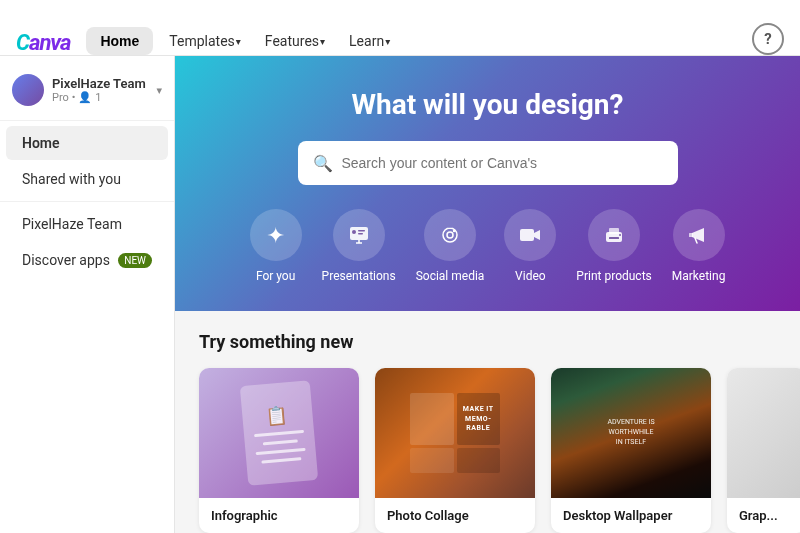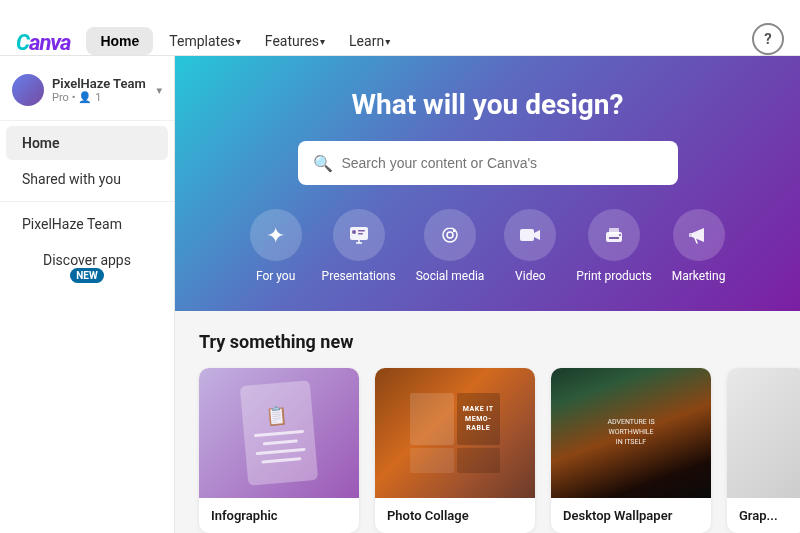--- a/index.html
+++ b/index.html
@@ -103,27 +103,26 @@
     .sidebar-item-with-badge {
       display: flex;
       align-items: center;
       justify-content: space-between;
       padding: 9px 16px;
       font-size: 14px;
       color: #333;
       cursor: pointer;
       border-radius: 6px;
       margin: 1px 6px;
-      flex-direction: column;
     }
     .new-badge {
-      background: #0369a1;
+      background: #4d7c0f;
       color: #fff;
       font-size: 10px;
-      font-weight: 700;
+      font-weight: 400;
       padding: 2px 6px;
       border-radius: 10px;
       text-align: center;
     }
 
     
     .content {
       flex: 1;
       overflow-y: auto;
       background: #f5f5f5;

